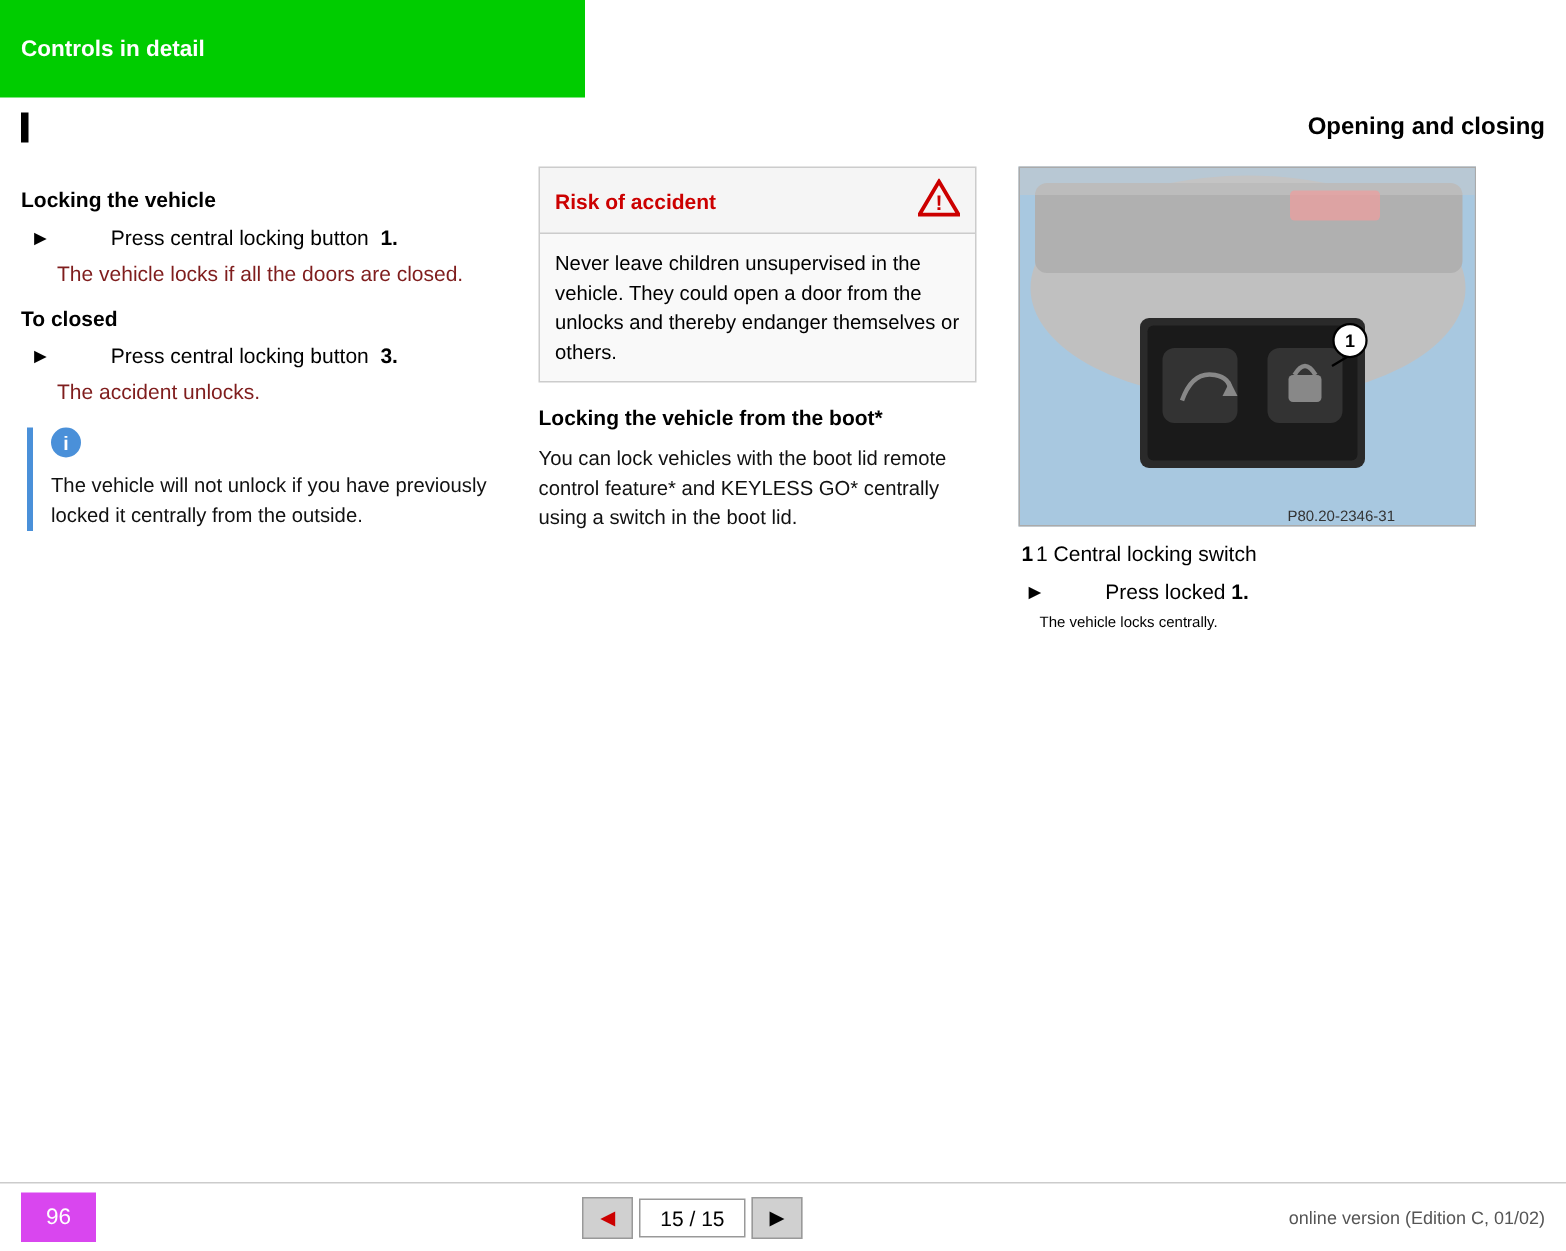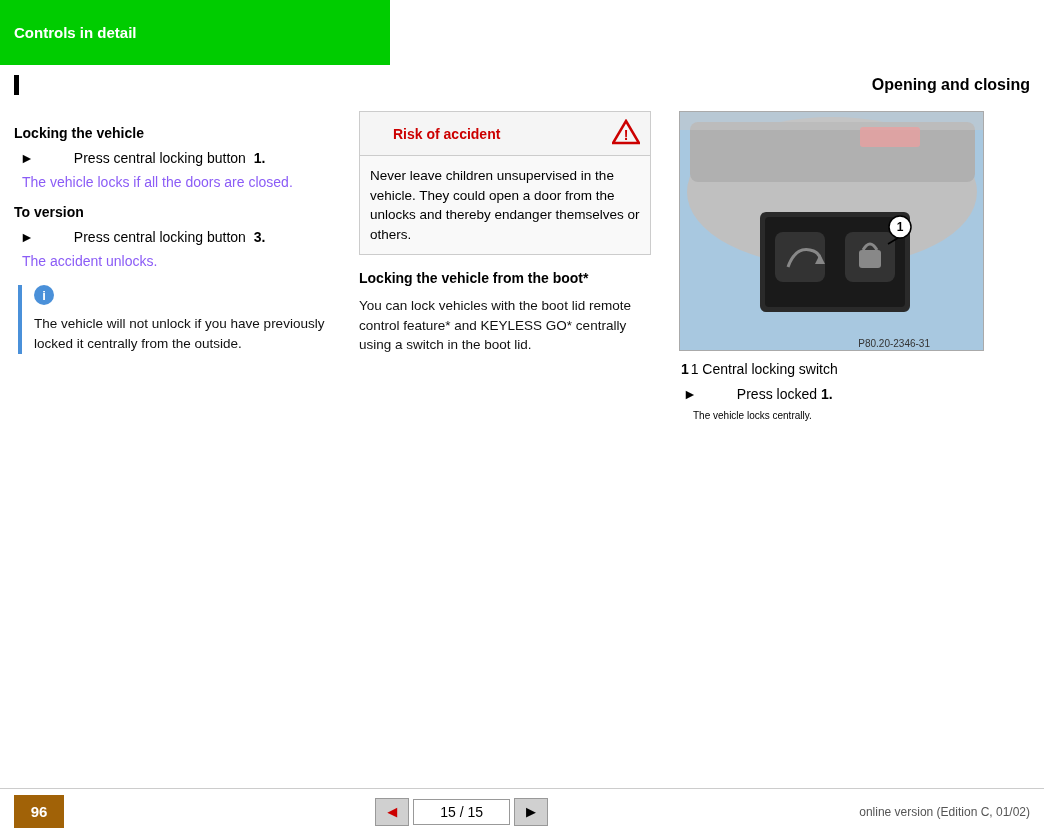--- a/index.html
+++ b/index.html
@@ -72,25 +72,25 @@
       font-size: 14px;
       margin-top: 1px;
     }
     .bullet-text {
       font-size: 14px;
       line-height: 1.4;
       margin-left: 32px;
     }
 
     .indent-text {
-      margin-left: 8px;
+      margin-left: 24px;
       font-size: 14px;
       line-height: 1.4;
       margin-bottom: 8px;
-      color: #8b5cf6;
+      color: #7f1d1d;
     }
     .info-icon {
       display: inline-flex;
       align-items: center;
       justify-content: center;
       width: 20px;
       height: 20px;
       border-radius: 50%;
       background: #4a90d9;
       color: #fff;
@@ -115,21 +115,20 @@
       align-items: center;
       justify-content: space-between;
       padding: 7px 10px;
       background: #f5f5f5;
       border-bottom: 1px solid #ccc;
     }
     .risk-title {
       color: #cc0000;
       font-weight: bold;
       font-size: 14px;
-      margin-left: 23px;
     }
     .risk-body {
       padding: 10px;
       font-size: 13.5px;
       line-height: 1.45;
       background: #f9f9f9;
     }
 
     .mid-subtitle {
       font-weight: bold;
@@ -183,23 +182,23 @@
       left: 0;
       right: 0;
       height: 46px;
       display: flex;
       align-items: center;
       justify-content: space-between;
       padding: 0 14px;
       border-top: 1px solid #ccc;
     }
     .page-num-badge {
-      background: #a16207;
+      background: #d946ef;
       color: #fff;
-      font-weight: bold;
+      font-weight: normal;
       font-size: 15px;
       padding: 8px 14px;
       min-width: 50px;
       text-align: center;
     }
     .nav-controls {
       display: flex;
       align-items: center;
       gap: 4px;
     }
@@ -209,21 +208,21 @@
       background: #d0d0d0;
       border: 1px solid #999;
       display: flex;
       align-items: center;
       justify-content: center;
       cursor: pointer;
       font-size: 13px;
     }
     .nav-btn.prev { color: #cc0000; }
     .page-label {
-      padding: 4px 26px;
+      padding: 4px 13px;
       border: 1px solid #999;
       background: #fff;
       font-size: 14px;
       min-width: 60px;
       text-align: center;
     }
     .footer-online {
       font-size: 12px;
       color: #555;
     }
@@ -248,21 +247,21 @@
 
     <div class="bullet-item">
       <span class="arrow">►</span>
       <span class="bullet-text">
         <span>Press central locking button</span> &nbsp;<strong><span>1.</span></strong>
       </span>
     </div>
 
     <div class="indent-text">The vehicle locks if all the doors are closed.</div>
 
-    <div class="subsection-title" style="margin-top:12px;">To version</div>
+    <div class="subsection-title" style="margin-top:12px;">To closed</div>
 
     <div class="bullet-item">
       <span class="arrow">►</span>
       <span class="bullet-text">
         <span>Press central locking button</span> &nbsp;<strong><span>3.</span></strong>
       </span>
     </div>
 
     <div class="indent-text">The accident unlocks.</div>
 

